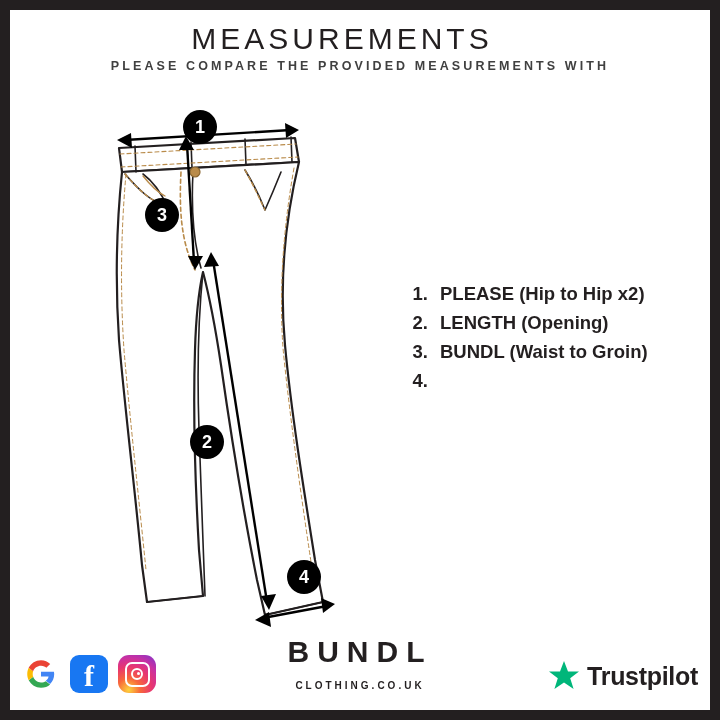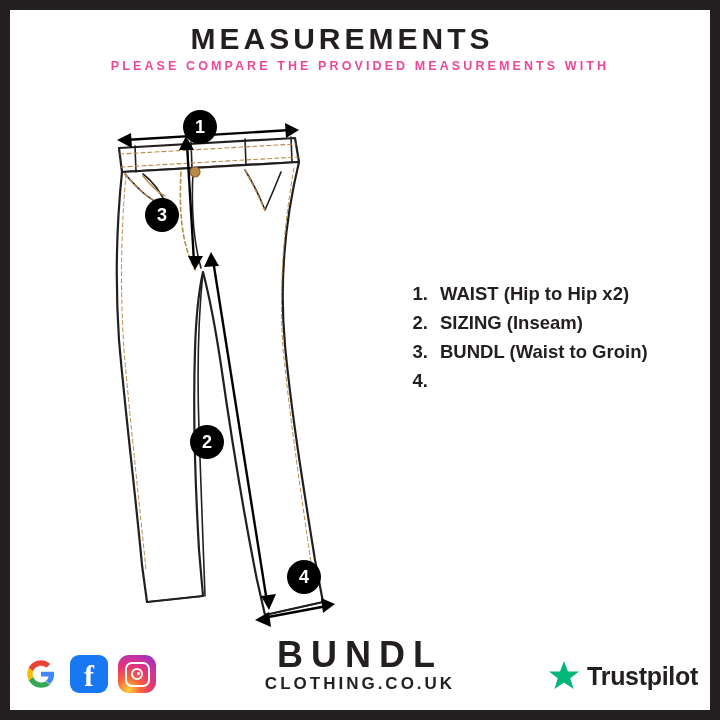--- a/index.html
+++ b/index.html
@@ -27,35 +27,35 @@
   .frame-left { left: 0; top: 0; width: 10px; height: 720px; }
   .frame-right { right: 0; top: 0; width: 10px; height: 720px; }
 
   .title {
     position: absolute;
     top: 22px;
     left: 0;
     width: 684px;
     text-align: center;
     font-size: 30px;
-    font-weight: bold;
+    font-weight: normal;
     letter-spacing: 4px;
     color: #231f20;
   }
   .subtitle {
     position: absolute;
     top: 56px;
     left: 50px;
     width: 620px;
     text-align: center;
     font-size: 12.5px;
     font-weight: bold;
     letter-spacing: 3.1px;
     line-height: 21px;
-    color: #ec4899;
+    color: #404040;
   }
 
   
   .jeans-wrap {
     position: absolute;
     left: 95px;
     top: 110px;
     width: 310px;
     height: 520px;
   }
@@ -103,32 +103,32 @@
 
   
   .footer-logo {
     position: absolute;
     left: 0;
     top: 637px;
     width: 720px;
     text-align: center;
   }
   .brand-name {
-    font-size: 36px;
+    font-size: 30px;
     font-weight: bold;
     letter-spacing: 8px;
     color: #231f20;
     line-height: 1;
   }
   .brand-sub {
-    font-size: 17px;
+    font-size: 10px;
     font-weight: bold;
     letter-spacing: 3px;
     color: #231f20;
-    margin-top: 1px;
+    margin-top: 13px;
   }
 
   .social {
     position: absolute;
     left: 22px;
     top: 655px;
     display: flex;
     gap: 10px;
     align-items: center;
   }
@@ -285,25 +285,25 @@
 
     <div class="badge" style="left:88px; top:0px;">1</div>
     <div class="badge" style="left:95px; top:315px;">2</div>
     <div class="badge" style="left:50px; top:88px;">3</div>
     <div class="badge" style="left:192px; top:450px;">4</div>
   </div>
 
   <div class="measure-list">
     <div class="measure-row">
       <span class="measure-num">1.</span>
-      <span class="measure-text">WAIST (Hip to Hip x2)</span>
+      <span class="measure-text">PLEASE (Hip to Hip x2)</span>
     </div>
     <div class="measure-row">
       <span class="measure-num">2.</span>
-      <span class="measure-text">SIZING (Inseam)</span>
+      <span class="measure-text">LENGTH (Opening)</span>
     </div>
     <div class="measure-row">
       <span class="measure-num">3.</span>
       <span class="measure-text">BUNDL (Waist to Groin)</span>
     </div>
     <div class="measure-row">
       <span class="measure-num">4.</span>
     </div>
   </div>
 

